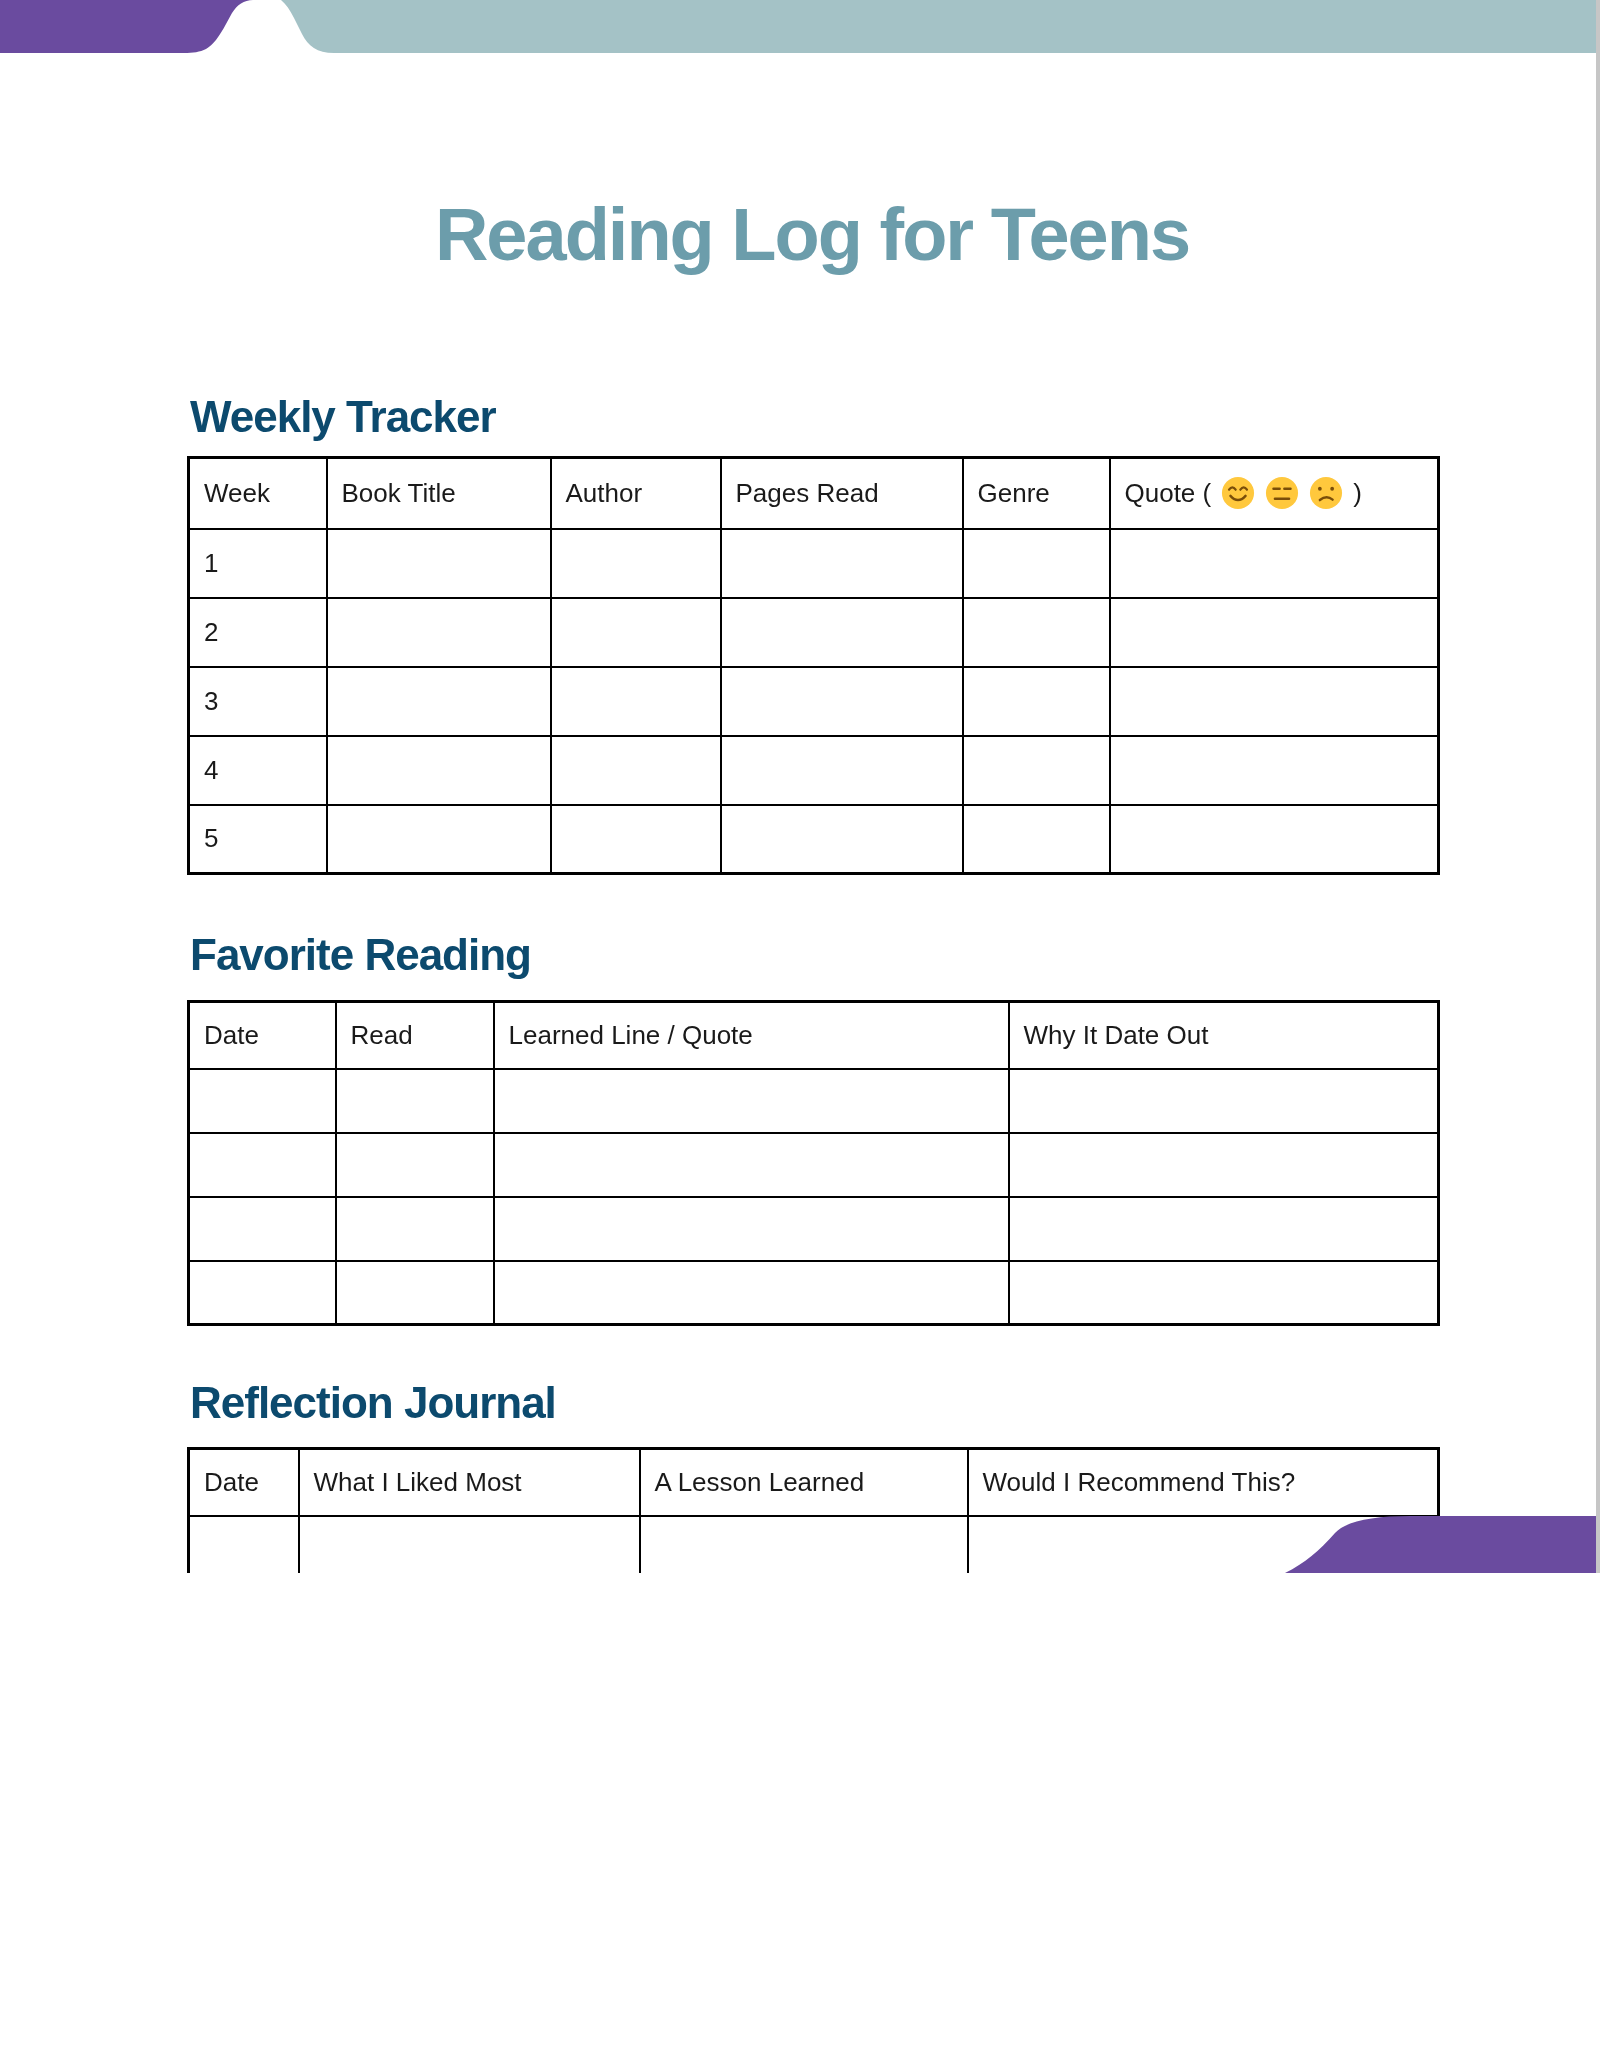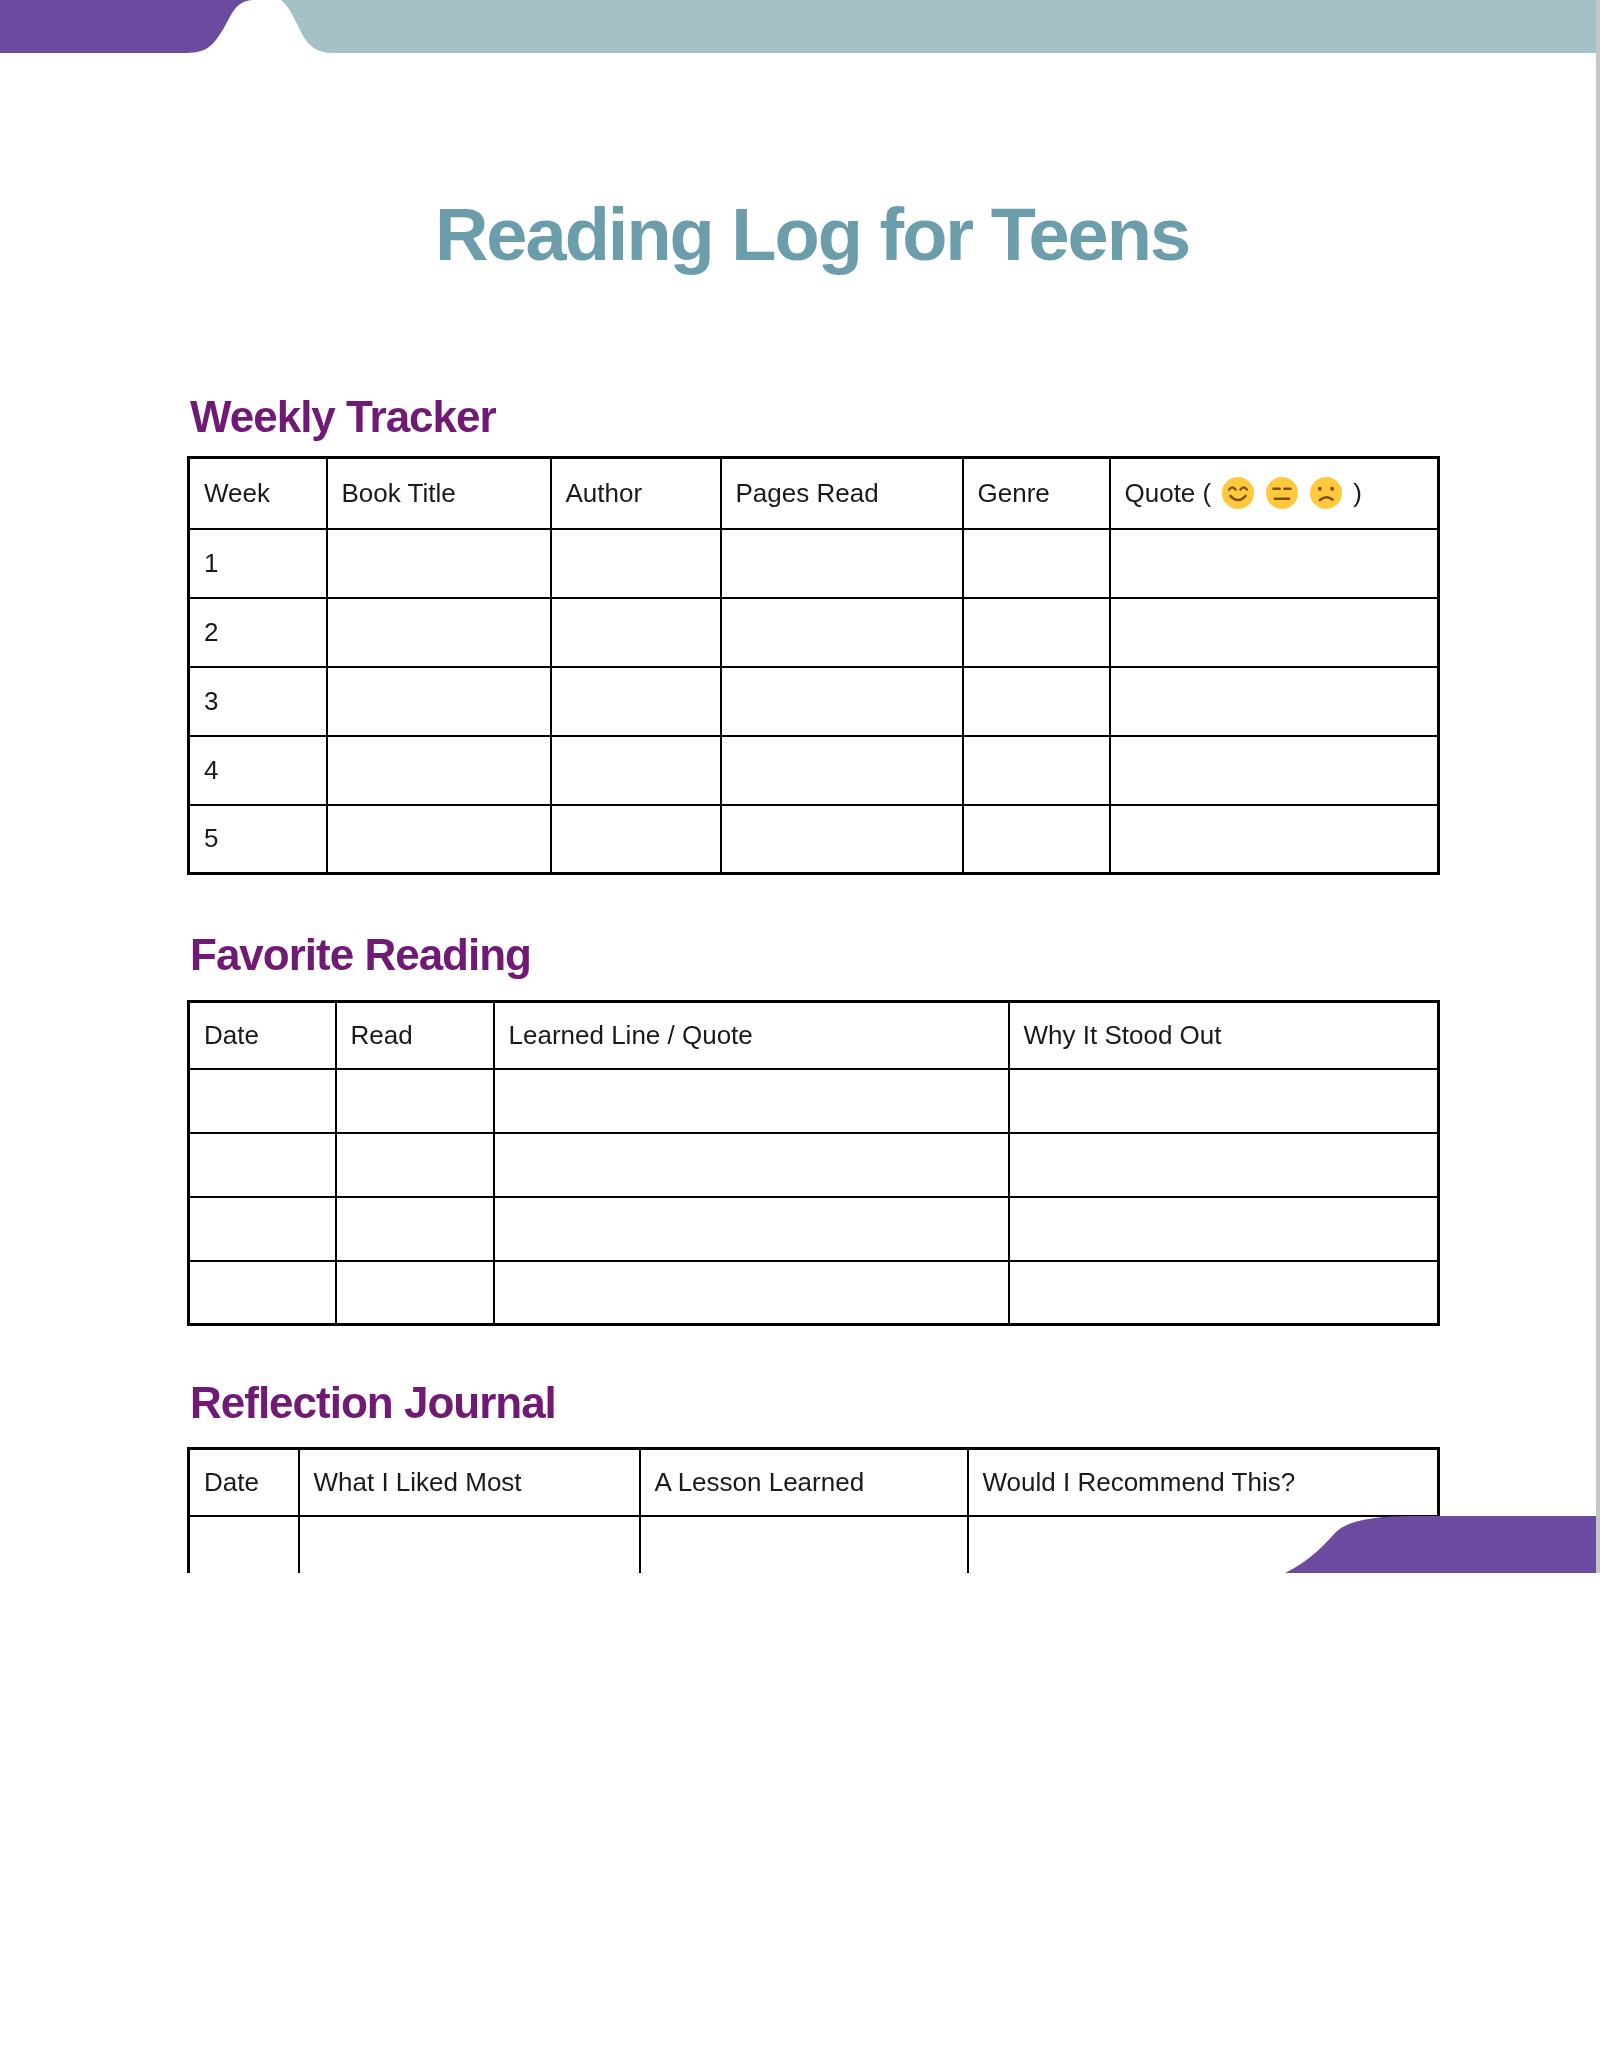--- a/index.html
+++ b/index.html
@@ -27,21 +27,21 @@
     color:#6C9DAB;
     line-height:1.1;
     white-space:nowrap;
   }
   .section-heading{
     position:absolute;
     left:190px;
     font-size:44px;
     font-weight:bold;
     letter-spacing:-1px;
-    color:#701a75;
+    color:#0c4a6e;
     line-height:1.15;
     white-space:nowrap;
   }
   .heading-weekly{top:392px;}
   .heading-passages{top:930px;}
   .heading-reflection{top:1378px;}
 
   table.log-table{
     position:absolute;
     left:187px;
@@ -183,21 +183,21 @@
       <col style="width:147px">
         <col style="width:158px">
         <col style="width:515px">
         <col style="width:430px">
     </colgroup>
     <tbody>
       <tr class="hdr">
         <td>Date</td>
         <td>Read</td>
         <td>Learned Line / Quote</td>
-        <td>Why It Stood Out</td>
+        <td>Why It Date Out</td>
       </tr>
       <tr class="row">
         <td></td>
         <td></td>
         <td></td>
         <td></td>
       </tr>
       <tr class="row">
         <td></td>
         <td></td>

